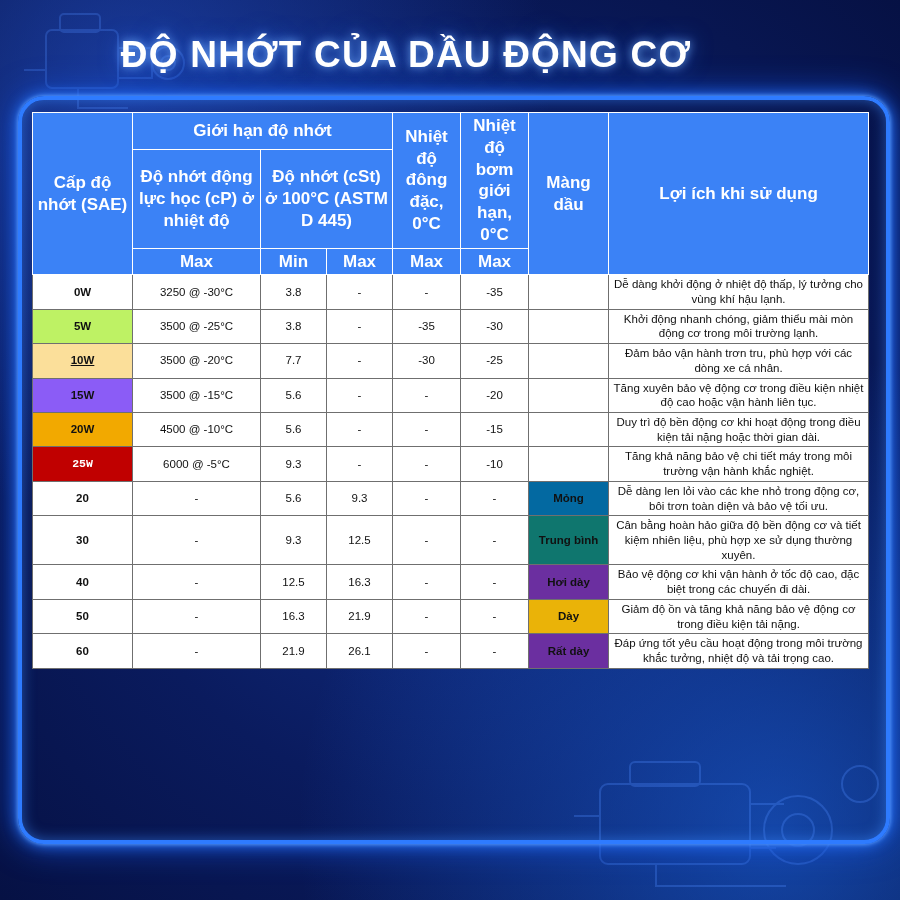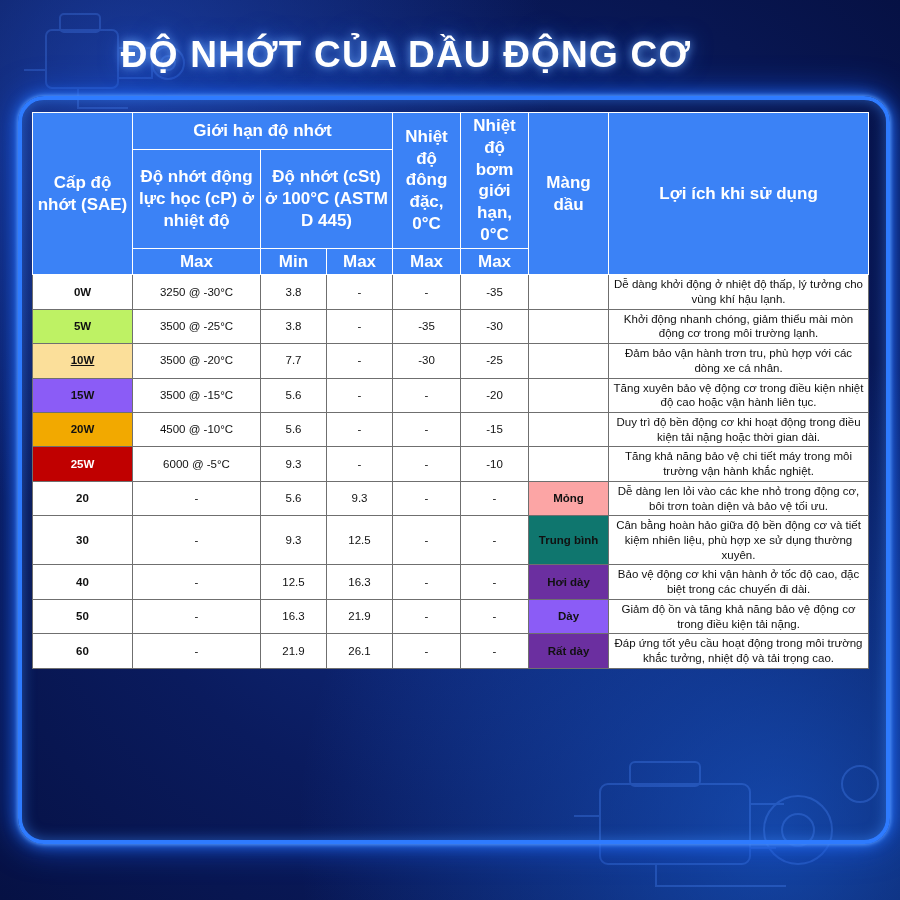--- a/index.html
+++ b/index.html
@@ -120,26 +120,26 @@
   }
   td.film.empty {
     background: #ffffff;
   }
 
   .r-0w  { background: #ffffff; }
   .r-5w  { background: #bef264; margin-left: 24px; }
   .r-10w { background: #fbdf9a; text-decoration: underline; }
   .r-15w { background: #8b5cf6; }
   .r-20w { background: #f2a900; }
-  .r-25w { background: #c00000; color: #ffffff !important; }
-
-  .f-mong   { background: #fca5a5; }
+  .r-25w { background: #c00000; color: #ffffff !important; font-family: Liberation Mono, monospace; }
+
+  .f-mong   { background: #0369a1; }
   .f-trung  { background: #0f766e; }
   .f-hoiday { background: #6b2fa0; margin-left: 20px; }
-  .f-day    { background: #8b5cf6; }
+  .f-day    { background: #eab308; }
   .f-ratday { background: #6b2fa0; }
 </style>
 </head>
 <body>
 
 <div id="bg">
   <svg class="engine-left" viewBox="0 0 190 120">
     <g fill="none" stroke="#4f8bff" stroke-width="2" opacity="0.9">
       <rect x="28" y="22" width="72" height="58" rx="6"></rect>
       <rect x="42" y="6" width="40" height="18" rx="4"></rect>

